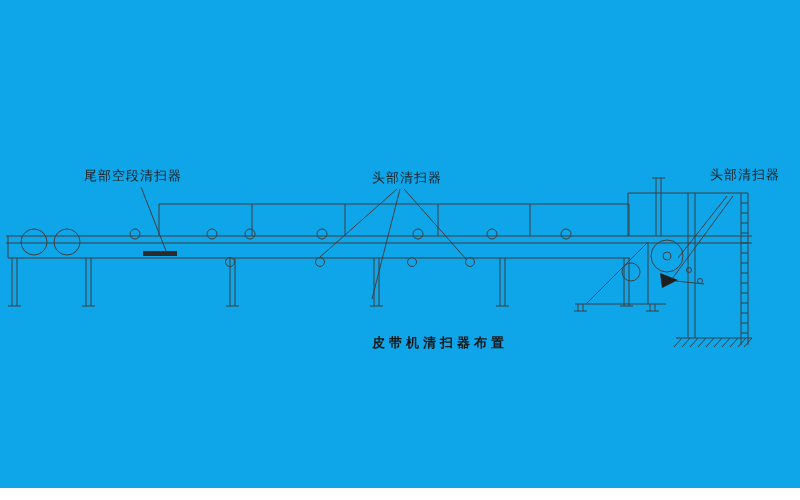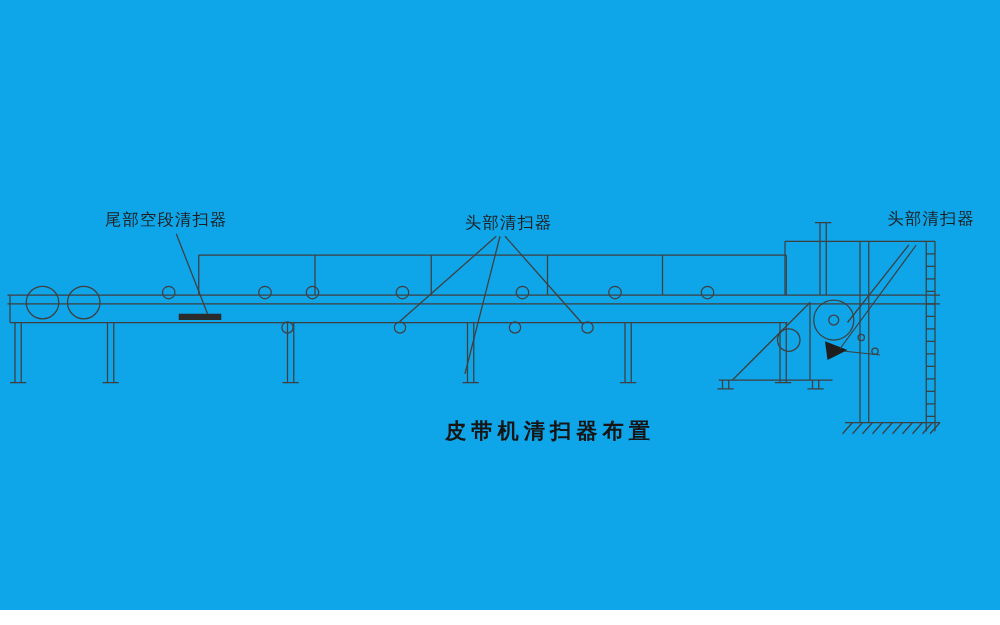--- a/index.html
+++ b/index.html
@@ -28,21 +28,21 @@
     white-space: nowrap;
     line-height: 1;
   }
   .diagram-caption {
     position: absolute;
     left: 340px;
     top: 336px;
     width: 200px;
     text-align: center;
     color: #151515;
-    font-size: 17px;
+    font-size: 13px;
     font-weight: 600;
     letter-spacing: 4px;
     white-space: nowrap;
     line-height: 1;
   }
   .lbl-tail   { left: 84px;  top: 169px; }
   .lbl-middle { left: 372px; top: 171px; }
   .lbl-head   { left: 710px; top: 168px; }
 </style>
 </head>

